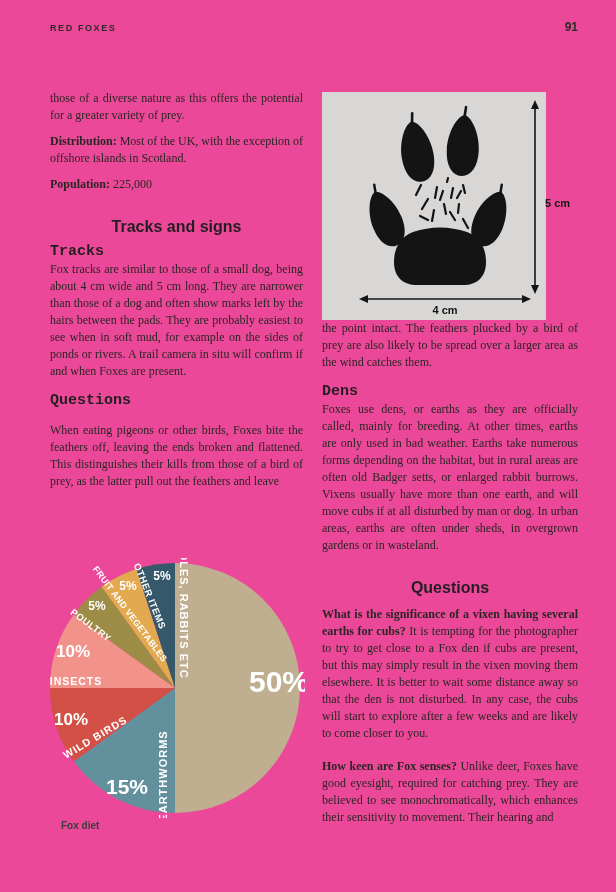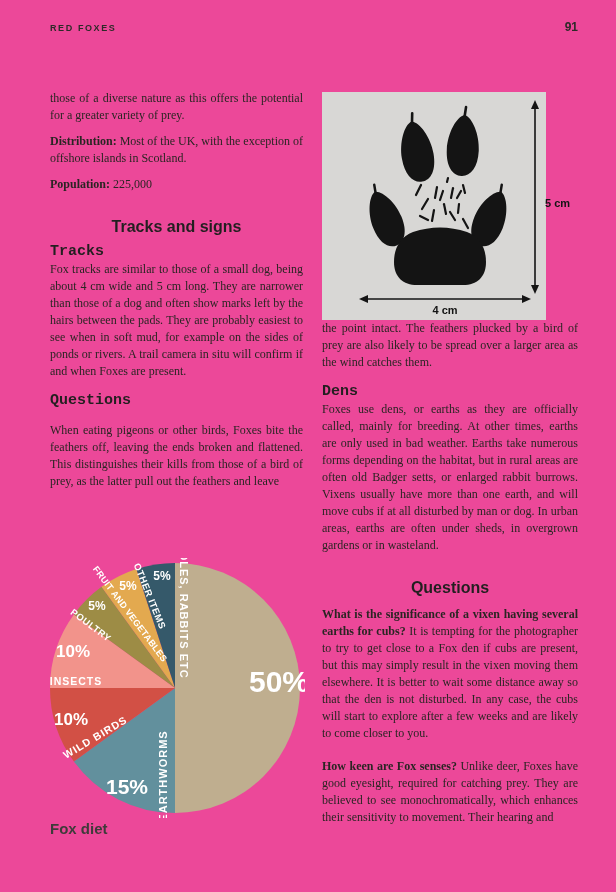--- a/index.html
+++ b/index.html
@@ -30,22 +30,22 @@
 
   
   .fig-box{width:224px; height:228px; background:#d8d7d5; position:relative;}
   .fig-caption{font-family:"Liberation Sans", sans-serif; font-size:10.5px; font-weight:bold;
                color:#3f3b3a; margin:7px 0 33px 0; line-height:13px;}
   h2.questions{margin-bottom:8px;}
   p.qpara{margin-bottom:16px;}
 
   
   .pie-wrap{position:absolute; left:45px; top:558px; width:260px; height:260px;}
-  .pie-caption{position:absolute; left:50px; top:820px; font-family:"Liberation Sans", sans-serif;
-               font-size:15px; font-weight:bold; color:#3f3b3a;}
+  .pie-caption{position:absolute; left:61px; top:820px; font-family:"Liberation Sans", sans-serif;
+               font-size:10px; font-weight:bold; color:#3f3b3a;}
   svg text{font-family:"Liberation Sans", sans-serif;}
 </style>
 </head>
 <body>
 
 <div class="page">
 
   <div class="hdr">
     <span class="book">RED FOXES</span>
     <span class="pageno">91</span>

